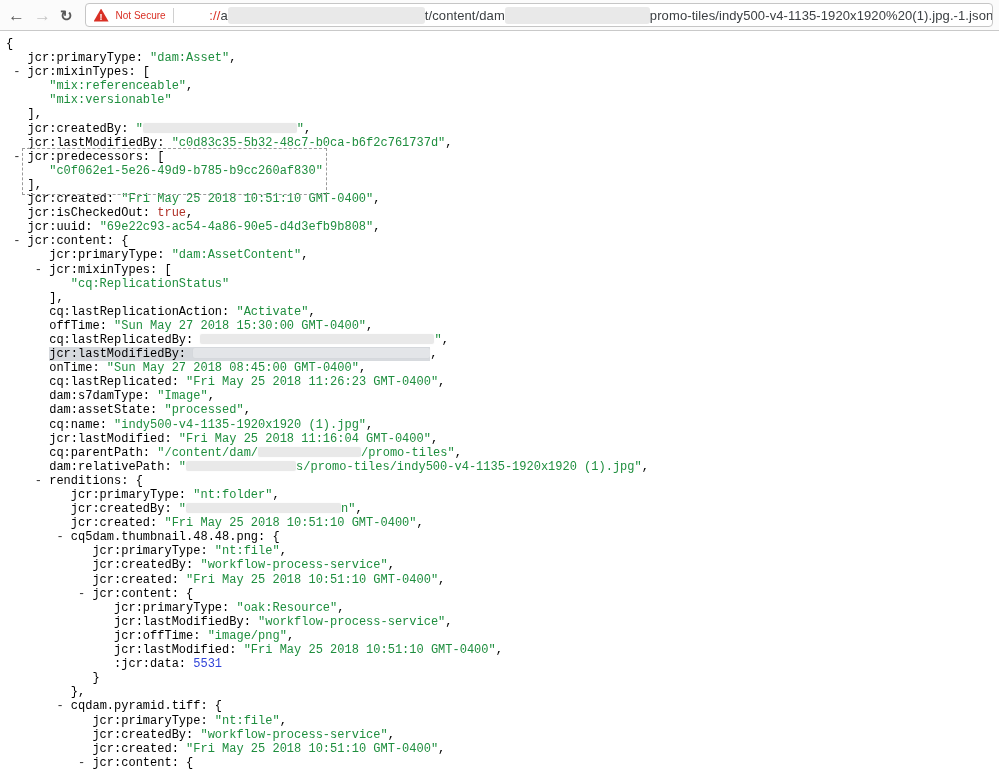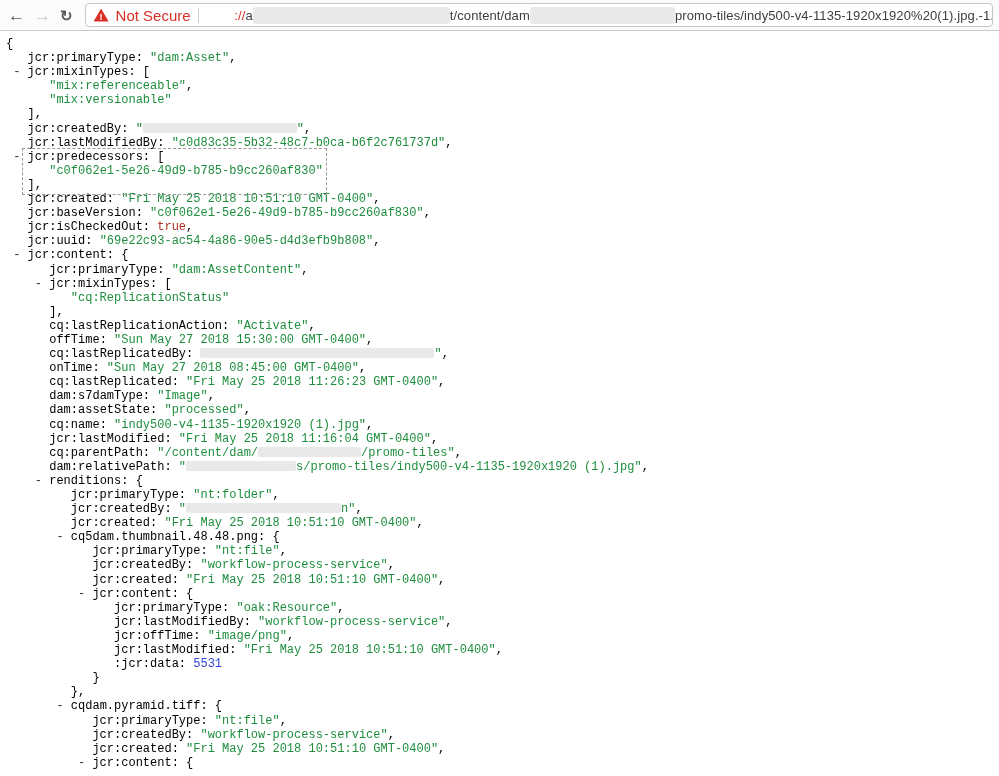--- a/index.html
+++ b/index.html
@@ -21,21 +21,21 @@
     overflow:hidden;white-space:nowrap;
   }
   .warn-tri{
     position:relative;width:15px;height:13px;flex:0 0 auto;
     background:var(--red);clip-path:polygon(50% 0,100% 100%,0 100%);
   }
   .warn-tri i{
     position:absolute;left:0;right:0;top:2px;bottom:0;
     font-style:normal;color:#fff;font-size:9px;font-weight:bold;text-align:center;line-height:12px;
   }
-  .not-secure{color:var(--red);font-size:15px;}
+  .not-secure{color:var(--red);font-size:10px;}
   .ob-div{width:1px;height:15px;background:#d0d0d0;flex:0 0 auto;}
   .url{font-size:13px;color:#3c4043;display:flex;align-items:center;letter-spacing:.1px;}
   .scheme{color:var(--red);text-decoration:line-through;margin-top:40px;}
   .scheme-sep{color:var(--red);}
   .url-blur{display:inline-block;height:17px;border-radius:3px;background:var(--blur);flex:0 0 auto;}
   .url-blur.w1{width:197px;}
   .url-blur.w2{width:145px;}
   
   #json{
     position:relative;background:#fff;height:745px;overflow:hidden;
@@ -92,31 +92,31 @@
     <div class="line"> <span class="marker">- </span><span class="k">jcr:mixinTypes:</span><span class="p"> [</span></div>
     <div class="line">      <span class="s">"mix:referenceable"</span><span class="p">,</span></div>
     <div class="line">      <span class="s">"mix:versionable"</span></div>
     <div class="line">   <span class="p">],</span></div>
     <div class="line">   <span class="k">jcr:createdBy:</span><span class="p"> </span><span class="s">"</span><span class="jblur" style="width: 154px;"></span><span class="s">"</span><span class="p">,</span></div>
     <div class="line">   <span class="k">jcr:lastModifiedBy:</span><span class="p"> </span><span class="s">"c0d83c35-5b32-48c7-b0ca-b6f2c761737d"</span><span class="p">,</span></div>
     <div class="line"> <span class="marker">- </span><span class="k">jcr:predecessors:</span><span class="p"> [</span></div>
     <div class="line">      <span class="s">"c0f062e1-5e26-49d9-b785-b9cc260af830"</span></div>
     <div class="line">   <span class="p">],</span></div>
     <div class="line">   <span class="k">jcr:created:</span><span class="p"> </span><span class="s">"Fri May 25 2018 10:51:10 GMT-0400"</span><span class="p">,</span></div>
-    <div class="line">   <span class="k">jcr:baseVersion:</span><span class="p"> </span><span class="s">"c0f062e1-5e26-49d9-b785-b9cc260af830"</span><span class="p">,</span></div>
     <div class="line">   <span class="k">jcr:isCheckedOut:</span><span class="p"> </span><span class="b">true</span><span class="p">,</span></div>
     <div class="line">   <span class="k">jcr:uuid:</span><span class="p"> </span><span class="s">"69e22c93-ac54-4a86-90e5-d4d3efb9b808"</span><span class="p">,</span></div>
     <div class="line"> <span class="marker">- </span><span class="k">jcr:content:</span><span class="p"> {</span></div>
     <div class="line">      <span class="k">jcr:primaryType:</span><span class="p"> </span><span class="s">"dam:AssetContent"</span><span class="p">,</span></div>
     <div class="line">    <span class="marker">- </span><span class="k">jcr:mixinTypes:</span><span class="p"> [</span></div>
     <div class="line">         <span class="s">"cq:ReplicationStatus"</span></div>
     <div class="line">      <span class="p">],</span></div>
     <div class="line">      <span class="k">cq:lastReplicationAction:</span><span class="p"> </span><span class="s">"Activate"</span><span class="p">,</span></div>
     <div class="line">      <span class="k">offTime:</span><span class="p"> </span><span class="s">"Sun May 27 2018 15:30:00 GMT-0400"</span><span class="p">,</span></div>
     <div class="line">      <span class="k">cq:lastReplicatedBy:</span><span class="p"> </span><span class="jblur" style="width: 234px;"></span><span class="s">"</span><span class="p">,</span></div>
+    <div class="line">      <span class="hl"><span class="k">jcr:lastModifiedBy:</span><span class="p"> </span><span class="jblur" style="width: 237px;"></span></span><span class="p">,</span></div>
     <div class="line">      <span class="k">onTime:</span><span class="p"> </span><span class="s">"Sun May 27 2018 08:45:00 GMT-0400"</span><span class="p">,</span></div>
     <div class="line">      <span class="k">cq:lastReplicated:</span><span class="p"> </span><span class="s">"Fri May 25 2018 11:26:23 GMT-0400"</span><span class="p">,</span></div>
     <div class="line">      <span class="k">dam:s7damType:</span><span class="p"> </span><span class="s">"Image"</span><span class="p">,</span></div>
     <div class="line">      <span class="k">dam:assetState:</span><span class="p"> </span><span class="s">"processed"</span><span class="p">,</span></div>
     <div class="line">      <span class="k">cq:name:</span><span class="p"> </span><span class="s">"indy500-v4-1135-1920x1920 (1).jpg"</span><span class="p">,</span></div>
     <div class="line">      <span class="k">jcr:lastModified:</span><span class="p"> </span><span class="s">"Fri May 25 2018 11:16:04 GMT-0400"</span><span class="p">,</span></div>
     <div class="line">      <span class="k">cq:parentPath:</span><span class="p"> </span><span class="s">"/content/dam/</span><span class="jblur" style="width: 103px;"></span><span class="s">/promo-tiles"</span><span class="p">,</span></div>
     <div class="line">      <span class="k">dam:relativePath:</span><span class="p"> </span><span class="s">"</span><span class="jblur" style="width: 110px;"></span><span class="s">s/promo-tiles/indy500-v4-1135-1920x1920 (1).jpg"</span><span class="p">,</span></div>
     <div class="line">    <span class="marker">- </span><span class="k">renditions:</span><span class="p"> {</span></div>
     <div class="line">         <span class="k">jcr:primaryType:</span><span class="p"> </span><span class="s">"nt:folder"</span><span class="p">,</span></div>

